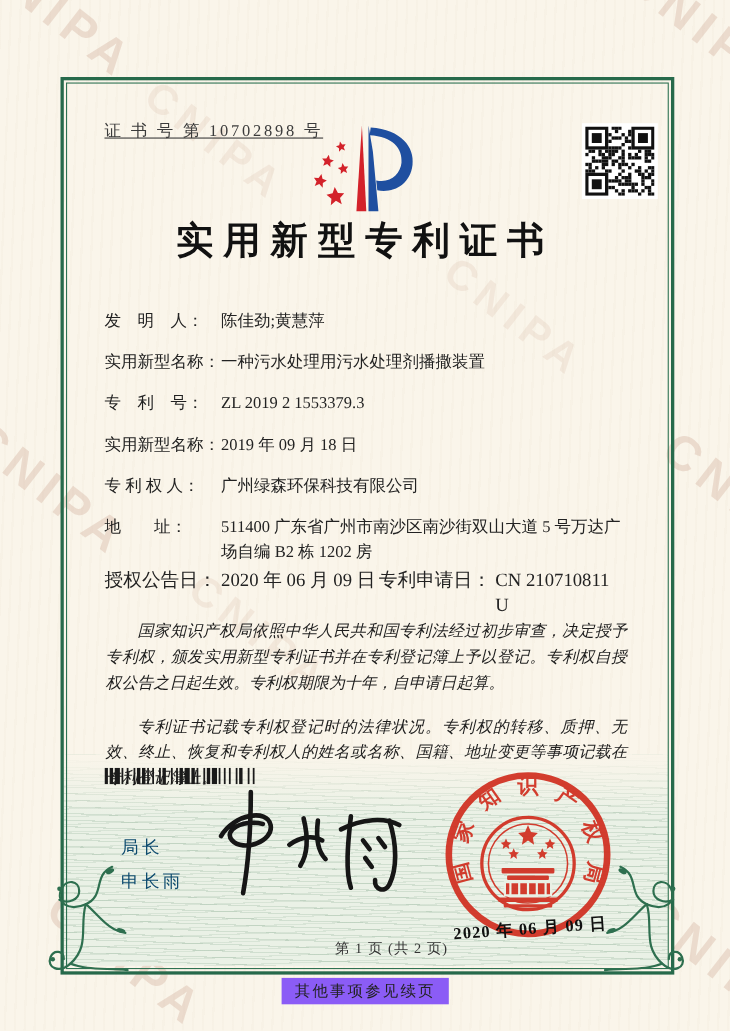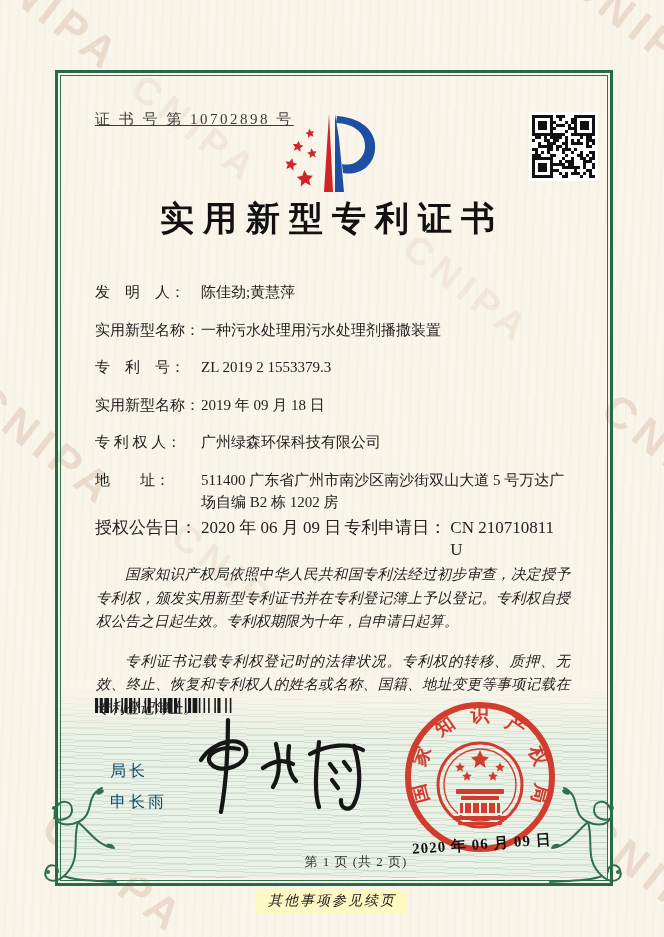--- a/index.html
+++ b/index.html
@@ -44,22 +44,22 @@
   .paras p{margin:16px;text-indent:2em;text-align:justify;}
   .barcode{position:absolute;left:95px;top:698px;}
   .signer{position:absolute;left:110px;top:755px;font-size:16px;color:#0c4a6e;line-height:31px;letter-spacing:3px;}
   .signature{position:absolute;left:183px;top:712px;}
   .seal{position:absolute;left:394px;top:697px;mix-blend-mode:multiply;}
   .seal-date{position:absolute;left:396px;top:835px;width:172px;text-align:center;
     font-size:15px;font-weight:bold;color:#111;letter-spacing:1px;transform:rotate(-4deg);}
   .page-info{position:absolute;left:0;top:853px;width:664px;text-align:center;
     font-size:13px;color:#333;letter-spacing:1px;margin-left:24px;}
   .footer-note{position:absolute;left:50%;top:889px;transform:translateX(-50%);
-    background:#fef9c3;padding:3px 12px;font-size:14px;color:#222;letter-spacing:2px;
-    font-style:italic;z-index:5;}
+    background:#8b5cf6;padding:3px 12px;font-size:14px;color:#222;letter-spacing:2px;
+    z-index:5;}
   .flourish{position:absolute;z-index:4;}
   svg text.sealch{font-family:"Liberation Serif","DejaVu Serif",serif;font-weight:bold;}
 </style>
 </head>
 <body>
 
 <div class="page">
 
   <span class="wm" style="left:-34px;top:-14px">CNIPA</span>
   <span class="wm" style="left:556px;top:2px">CNIPA</span>

